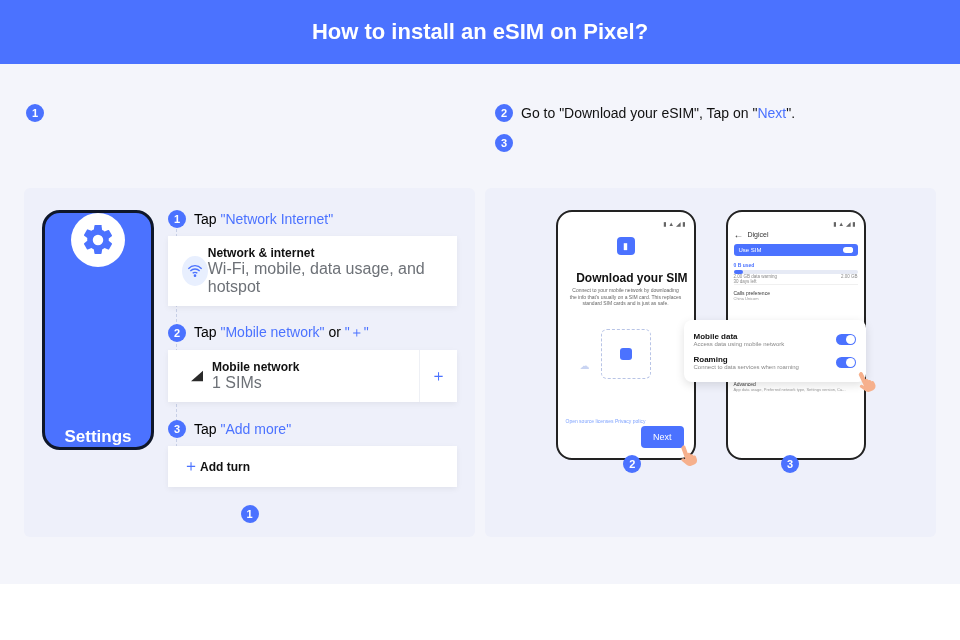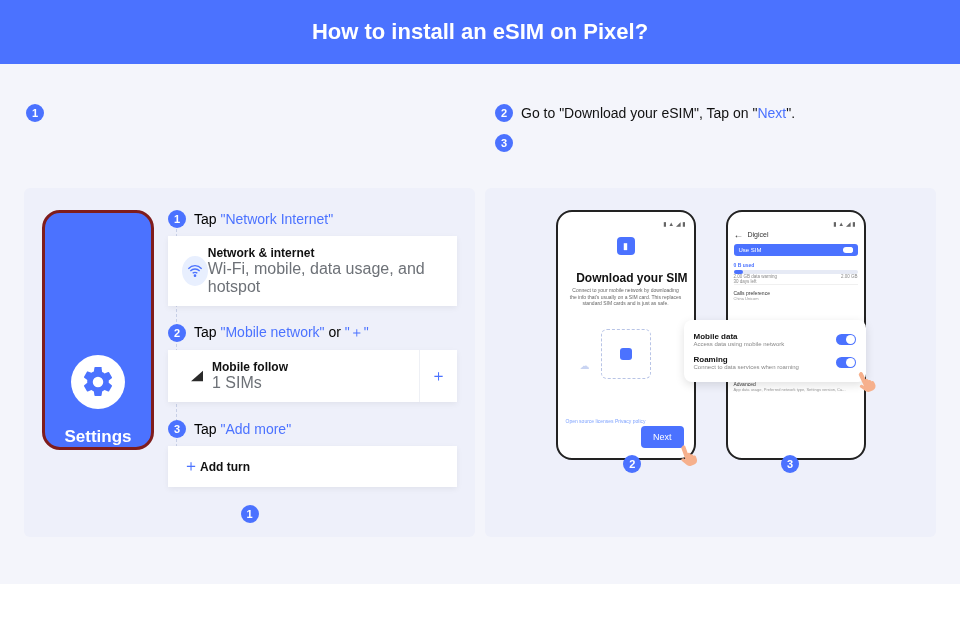--- a/index.html
+++ b/index.html
@@ -18,21 +18,21 @@
   .hero{height:64px;background:var(--blue);color:#fff;display:flex;align-items:center;justify-content:center;font-weight:600;font-size:22px}
   .instr{display:flex;gap:30px;padding:40px 26px 14px}
   .col{flex:1}
   .line{display:flex;align-items:center;gap:8px;font-size:14px;color:var(--txt);margin:0 0 12px}
   .n{width:18px;height:18px;border-radius:50%;background:var(--blue);color:#fff;font-size:11px;display:flex;align-items:center;justify-content:center;font-weight:700;flex:none}
   .a{color:var(--link)}
   .panels{display:flex;gap:10px;padding:10px 24px 24px}
   .panel{flex:1;background:var(--pale);border-radius:6px;padding:22px 18px 18px;position:relative}
   
   .lp{display:flex;gap:14px}
-  .phone{width:112px;height:240px;border:3px solid #7f1d1d;border-radius:18px;background:var(--blue);display:flex;flex-direction:column;align-items:center;justify-content:flex-end;color:#fff}
+  .phone{width:112px;height:240px;border:3px solid #0f172a;border-radius:18px;background:var(--blue);display:flex;flex-direction:column;align-items:center;justify-content:space-between;color:#fff}
   .gear{width:54px;height:54px;border-radius:50%;background:#fff;color:var(--blue);display:flex;align-items:center;justify-content:center;margin-bottom:18px}
   .gear svg{width:36px;height:36px}
   .ph-lbl{font-weight:700;font-size:17px}
   .substeps{flex:1;position:relative}
   .substeps::before{content:"";position:absolute;left:8px;top:14px;bottom:30px;border-left:1px dashed var(--dash)}
   .ss{position:relative;margin-bottom:18px}
   .ss-h{display:flex;align-items:center;gap:8px;font-size:14px;margin-bottom:8px}
   .ss-h .n{position:relative;z-index:2;background:var(--blue)}
   .q{color:var(--link)}
   .card{background:#fff;border-radius:0;box-shadow:0 2px 6px rgba(0,0,0,.06);padding:10px 14px;display:flex;align-items:center;margin-left:0;position:relative}
@@ -147,21 +147,21 @@
                 <span class="n">2</span>
             <span><span>Tap </span><span class="q">"Mobile network"</span><span> or </span><span class="q">"＋"</span></span>
           </div>
           <div class="card" style="padding-right:44px">
             <div class="ico2">
               <svg width="16" height="16" viewBox="0 0 24 24" fill="currentColor">
                     <path d="M3 20 L21 20 L21 4 Z"></path>
                   </svg>
             </div>
             <div>
-                  <div class="ct">Mobile follow</div>
+                  <div class="ct">Mobile network</div>
                   <div class="cs">1 SIMs</div>
                 </div>
             <div class="plus">＋</div>
           </div>
         </div>
 
         <div class="ss" style="margin-bottom:0">
           <div class="ss-h">
                 <span class="n">3</span>
             <span><span>Tap </span><span class="q">"Add more"</span></span>

